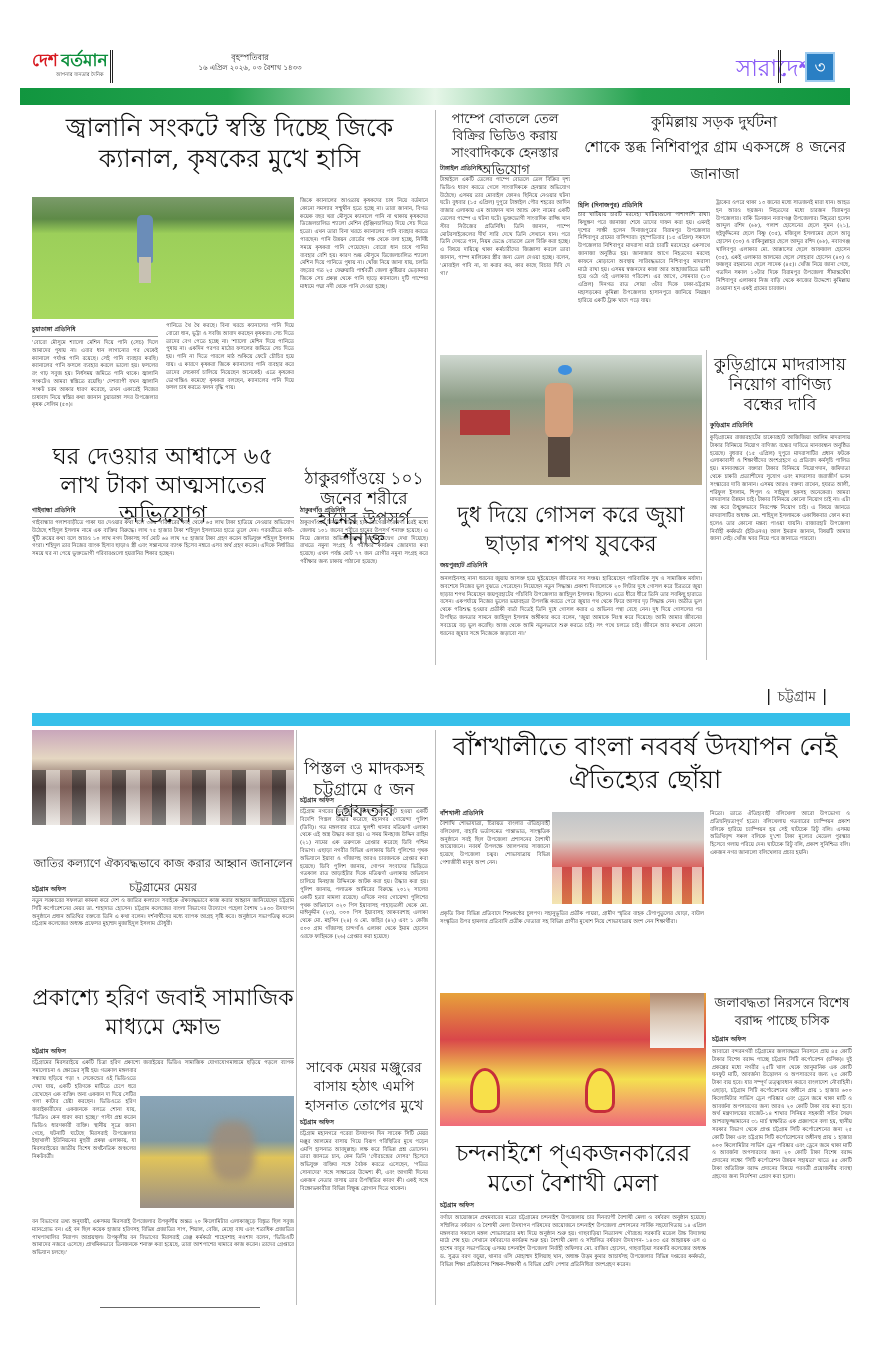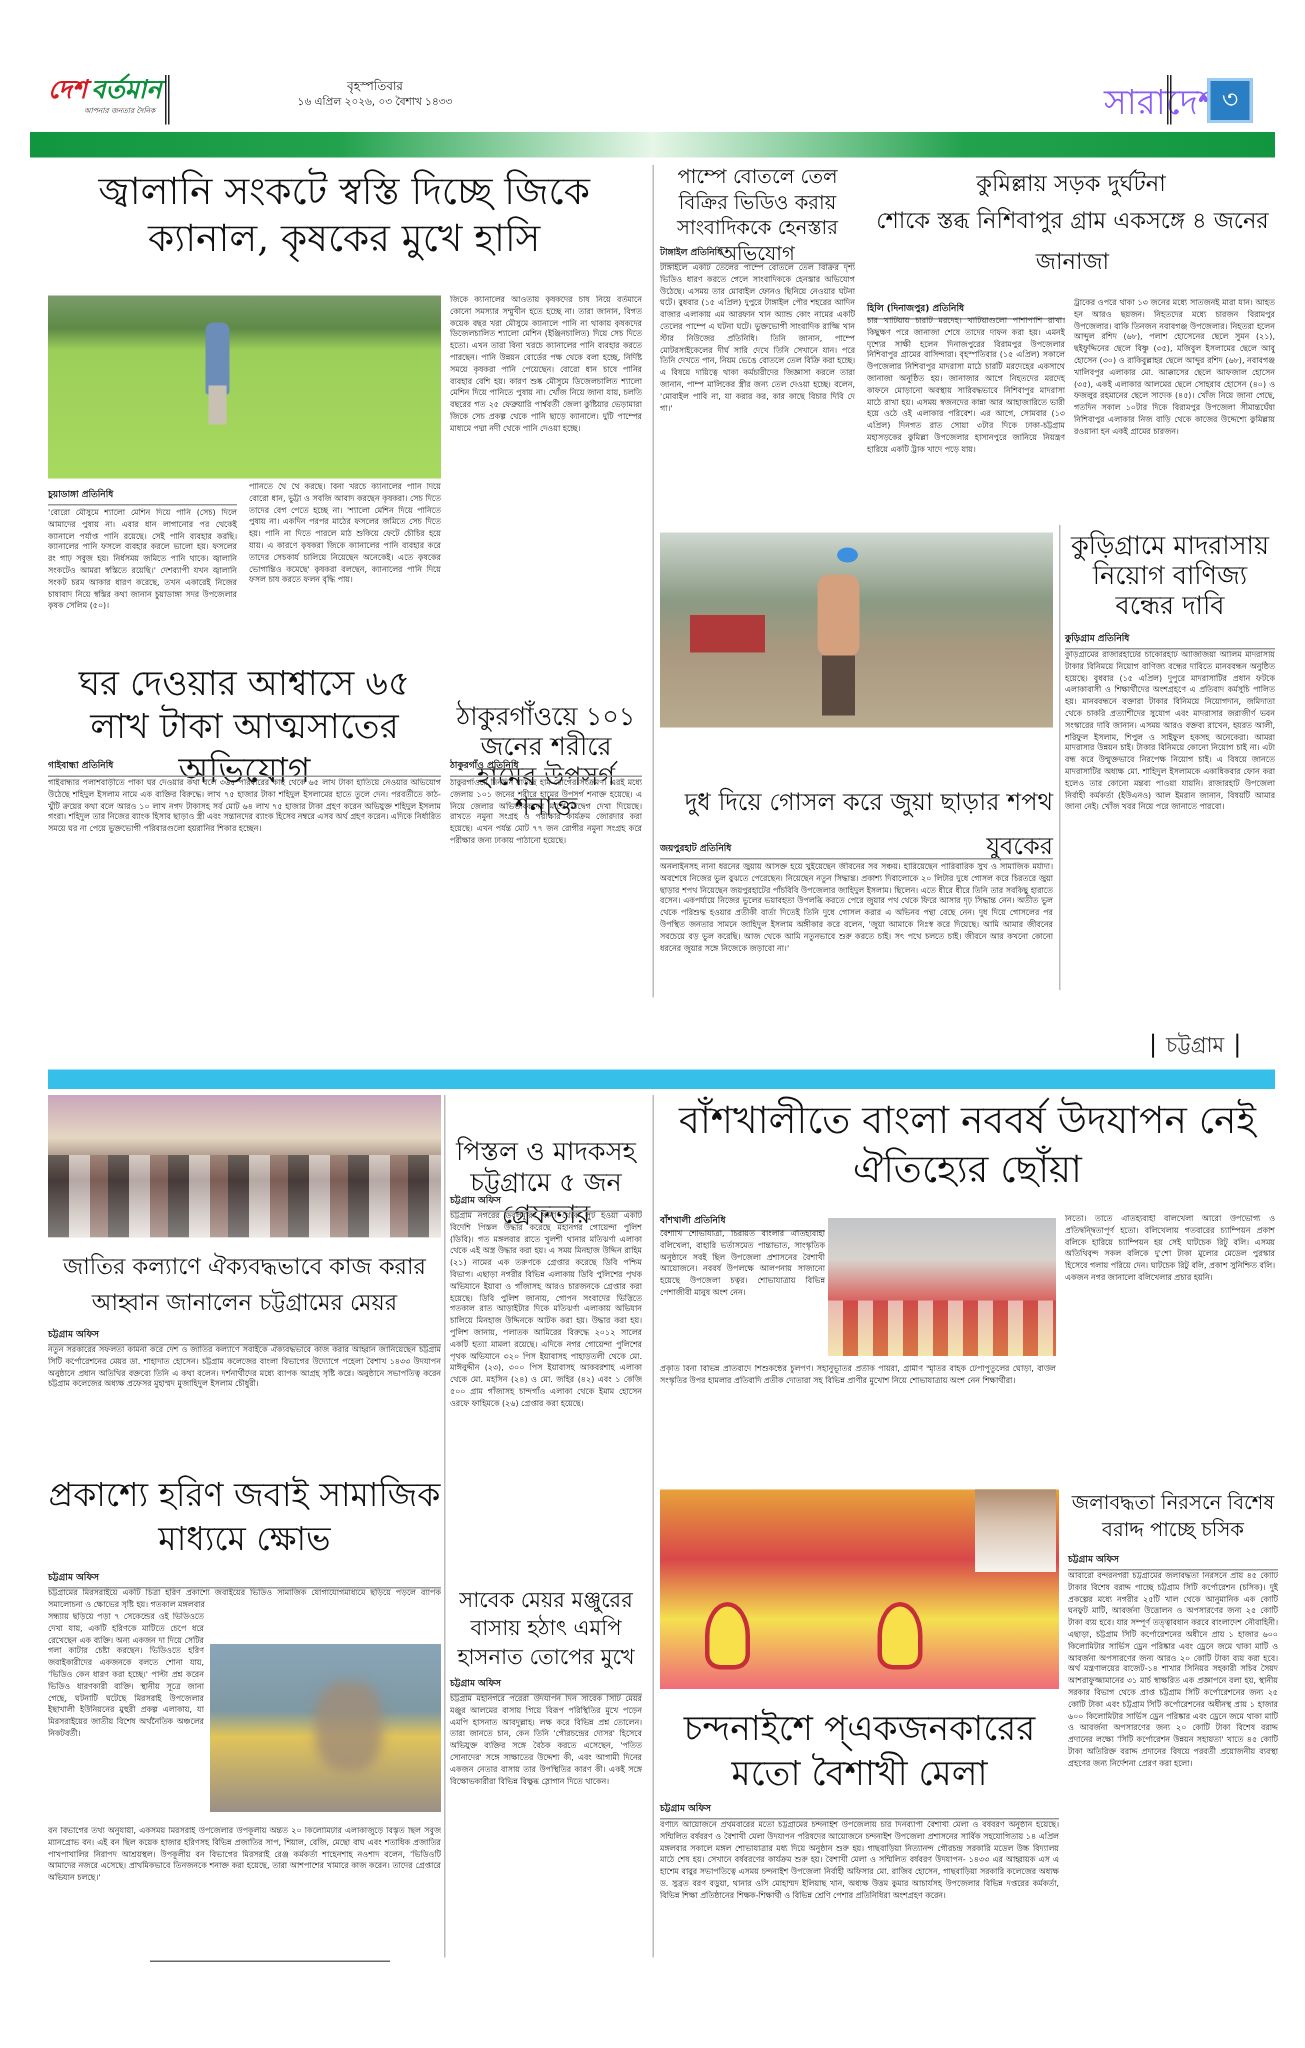--- a/index.html
+++ b/index.html
@@ -1,19 +1,19 @@
 <!DOCTYPE html>
 <html><head>
 <meta charset="utf-8">
 <style>
   * { box-sizing: border-box; margin: 0; padding: 0; }
   html, body { width: 870px; height: 1365px; background: #ffffff; overflow: hidden; }
   body { position: relative; font-family: "DejaVu Sans", sans-serif; color: #1a1a1a; }
   .abs { position: absolute; }
-  .logo { left: 32px; top: 50px; width: 78px; height: 34px; font-style: italic; }
+  .logo { left: 32px; top: 50px; width: 78px; height: 34px; }
   .logo-main { font-size: 17px; font-weight: bold; line-height: 20px; white-space: nowrap; }
   .logo-red { color: #d71920; }
   .logo-green { color: #0d8f3c; }
   .logo-sub { font-size: 5px; color: #333; margin-left: 24px; line-height: 8px; }
   .vbar { width: 3px; border-left: 1px solid #222; border-right: 1px solid #222; }
   .date-block { left: 185px; top: 52px; width: 130px; text-align: center; font-size: 7px; line-height: 11px; }
   .date-day { font-size: 8px; }
   .section-title { left: 736px; top: 50px; font-size: 23px; color: #8b5cf6; }
   .page-num { left: 805px; top: 52px; width: 30px; height: 30px; background: #2a7fc4; border: 2px solid #9ecbef; color: #fff; font-size: 17px; text-align: center; line-height: 26px; }
   .green-bar { left: 20px; top: 88px; width: 830px; height: 17px; background: linear-gradient(90deg, #11963f 0%, #23a24e 25%, #e6f6e8 50%, #23a24e 75%, #11963f 100%); }
@@ -76,21 +76,21 @@
 <div class="abs byline" style="left:578px; top:200px; width:132px;">হিলি (দিনাজপুর) প্রতিনিধি</div>
 <div class="abs body" style="left:578px; top:211px; width:132px; height:133px;">চার খাটিয়ায় চারটি মরদেহ। খাটিয়াগুলো পাশাপাশি রাখা। কিছুক্ষণ পরে জানাজা শেষে তাদের দাফন করা হয়। এমনই দৃশ্যের সাক্ষী হলেন দিনাজপুরের বিরামপুর উপজেলার নিশিবাপুর গ্রামের বাসিন্দারা। বৃহস্পতিবার (১৫ এপ্রিল) সকালে উপজেলার নিশিবাপুর মাদরাসা মাঠে চারটি মরদেহের একসাথে জানাজা অনুষ্ঠিত হয়। জানাজার আগে নিহতদের মরদেহ কাফনে মোড়ানো অবস্থায় সারিবদ্ধভাবে নিশিবাপুর মাদরাসা মাঠে রাখা হয়। এসময় স্বজনদের কান্না আর আহাজারিতে ভারী হয়ে ওঠে ওই এলাকার পরিবেশ। এর আগে, সোমবার (১৩ এপ্রিল) দিনগত রাত সোয়া ৩টার দিকে ঢাকা-চট্টগ্রাম মহাসড়কের কুমিল্লা উপজেলার হাসানপুরে জানিয়ে নিয়ন্ত্রণ হারিয়ে একটি ট্রাক খাদে পড়ে যায়।</div>
 <div class="abs body" style="left:716px; top:199px; width:134px; height:145px;">ট্রাকের ওপরে থাকা ১৩ জনের মধ্যে সাতজনই মারা যান। আহত হন আরও ছয়জন। নিহতদের মধ্যে চারজন বিরামপুর উপজেলার। বাকি তিনজন নবাবগঞ্জ উপজেলার। নিহতরা হলেন আব্দুল রশিদ (৬৮), পলাশ হোসেনের ছেলে সুমন (২১), ছইফুদ্দিনের ছেলে বিষ্ণু (৩৫), মজিবুল ইসলামের ছেলে আবু হোসেন (৩০) ও রাকিবুল্লাহর ছেলে আব্দুর রশিদ (৬৮), নবাবগঞ্জ খালিবপুর এলাকার মো. আক্কাসের ছেলে আফজাল হোসেন (৩৫), একই এলাকার আলমের ছেলে সোহরাব হোসেন (৪০) ও ফজলুর রহমানের ছেলে সাদেক (৪৫)। খোঁজ নিয়ে জানা গেছে, গতদিন সকাল ১০টার দিকে বিরামপুর উপজেলা সীমান্তঘেঁষা নিশিবাপুর এলাকার নিজ বাড়ি থেকে কাজের উদ্দেশ্যে কুমিল্লায় রওয়ানা হন একই গ্রামের চারজন।</div>
 
 <div class="abs photo ph-milk" style="left:440px; top:355px; width:262px; height:130px;">
   <div style="position:absolute; left:118px; top:10px; width:14px; height:10px; background:#3d8fe0; border-radius:50%;"></div>
   <div style="position:absolute; left:105px; top:28px; width:28px; height:55px; background:#d4a07d; border-radius:8px;"></div>
   <div style="position:absolute; left:108px; top:82px; width:22px; height:40px; background:#5a4a40;"></div>
   <div style="position:absolute; left:20px; top:55px; width:50px; height:25px; background:#b03a3a;"></div>
 </div>
-<div class="abs hl hl-lg" style="left:440px; top:520px; width:262px; font-size:16px; line-height:29px;text-align:right;">দুধ দিয়ে গোসল করে জুয়া ছাড়ার শপথ যুবকের</div>
+<div class="abs hl hl-lg" style="left:440px; top:500px; width:262px; font-size:22px; line-height:29px;">দুধ দিয়ে গোসল করে জুয়া ছাড়ার শপথ যুবকের</div>
 <div class="abs byline" style="left:440px; top:560px; width:262px;">জয়পুরহাট প্রতিনিধি</div>
 <div class="abs body" style="left:440px; top:575px; width:262px; height:80px;">অনলাইনসহ নানা ধরনের জুয়ায় আসক্ত হয়ে খুইয়েছেন জীবনের সব সঞ্চয়। হারিয়েছেন পারিবারিক সুখ ও সামাজিক মর্যাদা। অবশেষে নিজের ভুল বুঝতে পেরেছেন। নিয়েছেন নতুন সিদ্ধান্ত। প্রকাশ্য দিবালোকে ২০ লিটার দুধে গোসল করে চিরতরে জুয়া ছাড়ার শপথ নিয়েছেন জয়পুরহাটের পাঁচবিবি উপজেলার জাহিদুল ইসলাম। ছিলেন। এতে ধীরে ধীরে তিনি তার সবকিছু হারাতে বসেন। একপর্যায়ে নিজের ভুলের ভয়াবহতা উপলব্ধি করতে পেরে জুয়ার পথ থেকে ফিরে আসার দৃঢ় সিদ্ধান্ত নেন। অতীত ভুল থেকে পরিশুদ্ধ হওয়ার প্রতীকী বার্তা দিতেই তিনি দুধে গোসল করার এ অভিনব পন্থা বেছে নেন। দুধ দিয়ে গোসলের পর উপস্থিত জনতার সামনে জাহিদুল ইসলাম অঙ্গীকার করে বলেন, 'জুয়া আমাকে নিঃস্ব করে দিয়েছে। আমি আমার জীবনের সবচেয়ে বড় ভুল করেছি। আজ থেকে আমি নতুনভাবে শুরু করতে চাই। সৎ পথে চলতে চাই। জীবনে আর কখনো কোনো ধরনের জুয়ার সঙ্গে নিজেকে জড়াবো না।'</div>
 
 <div class="abs hl hl-md" style="left:710px; top:354px; width:140px; line-height:20px;">কুড়িগ্রামে মাদরাসায় নিয়োগ বাণিজ্য বন্ধের দাবি</div>
 <div class="abs byline" style="left:710px; top:420px; width:140px;">কুড়িগ্রাম প্রতিনিধি</div>
 <div class="abs body" style="left:710px; top:434px; width:140px; height:222px;">কুড়িগ্রামের রাজারহাটের চাকোরহাট আজিজিয়া আলিম মাদরাসায় টাকার বিনিময়ে নিয়োগ বাণিজ্য বন্ধের দাবিতে মানববন্ধন অনুষ্ঠিত হয়েছে। বুধবার (১৫ এপ্রিল) দুপুরে মাদরাসাটির প্রধান ফটকে এলাকাবাসী ও শিক্ষার্থীদের অংশগ্রহণে এ প্রতিবাদ কর্মসূচি পালিত হয়। মানববন্ধনে বক্তারা টাকার বিনিময়ে নিয়োগদান, জমিদাতা থেকে চাকরি প্রত্যাশীদের সুযোগ এবং মাদরাসার জরাজীর্ণ ভবন সংস্কারের দাবি জানান। এসময় আরও বক্তব্য রাখেন, হযরত আলী, শরিফুল ইসলাম, শিপুল ও সাইফুল হকসহ অনেকেরা। আমরা মাদরাসার উন্নয়ন চাই। টাকার বিনিময়ে কোনো নিয়োগ চাই না। এটা বন্ধ করে উন্মুক্তভাবে নিরপেক্ষ নিয়োগ চাই। এ বিষয়ে জানতে মাদরাসাটির অধ্যক্ষ মো. শাহিদুল ইসলামকে একাধিকবার ফোন করা হলেও তার কোনো মন্তব্য পাওয়া যায়নি। রাজারহাট উপজেলা নির্বাহী কর্মকর্তা (ইউএনও) আল ইমরান জানান, বিষয়টি আমার জানা নেই। খোঁজ খবর নিয়ে পরে জানাতে পারবো।</div>
 
 <div class="abs hl hl-lg" style="left:32px; top:442px; width:262px; font-size:23px; line-height:29px;">ঘর দেওয়ার আশ্বাসে ৬৫ লাখ টাকা আত্মসাতের অভিযোগ</div>
 <div class="abs byline" style="left:32px; top:505px; width:262px;">গাইবান্ধা প্রতিনিধি</div>
 <div class="abs body" style="left:32px; top:519px; width:262px; height:140px;">গাইবান্ধার পলাশবাড়ীতে পাকা ঘর দেওয়ার কথা বলে ৩৬৫ পরিবারের কাছ থেকে ৬৫ লাখ টাকা হাতিয়ে নেওয়ার অভিযোগ উঠেছে শহিদুল ইসলাম নামে এক ব্যক্তির বিরুদ্ধে। লাখ ৭৫ হাজার টাকা শহিদুল ইসলামের হাতে তুলে দেন। পরবর্তীতে কাঠ-খুঁটি ক্রয়ের কথা বলে আরও ১০ লাখ নগদ টাকাসহ সর্ব মোট ৬৪ লাখ ৭৫ হাজার টাকা গ্রহণ করেন অভিযুক্ত শহিদুল ইসলাম গংরা। শহিদুল তার নিজের ব্যাংক হিসাব ছাড়াও স্ত্রী এবং সন্তানদের ব্যাংক হিসেব নম্বরে এসব অর্থ গ্রহণ করেন। এদিকে নির্ধারিত সময়ে ঘর না পেয়ে ভুক্তভোগী পরিবারগুলো হয়রানির শিকার হচ্ছেন।</div>
@@ -100,21 +100,21 @@
 <div class="abs body" style="left:300px; top:519px; width:128px; height:140px;">ঠাকুরগাঁওয়ে দিনদিন বাড়ছে হাম রোগের সংক্রমণ। এরই মধ্যে জেলায় ১০১ জনের শরীরে হামের উপসর্গ শনাক্ত হয়েছে। এ নিয়ে জেলার অভিভাবকদের মাঝে উদ্বেগ দেখা দিয়েছে। রাখতে নমুনা সংগ্রহ ও পরীক্ষার কার্যক্রম জোরদার করা হয়েছে। এখন পর্যন্ত মোট ৭৭ জন রোগীর নমুনা সংগ্রহ করে পরীক্ষার জন্য ঢাকায় পাঠানো হয়েছে।</div>
 
 <div class="abs region-tag">
   <span class="pipe">|</span><span>চট্টগ্রাম</span><span class="pipe">|</span>
 </div>
 <div class="abs cyan-bar"></div>
 
 <div class="abs photo ph-group" style="left:32px; top:730px; width:262px; height:95px;">
   <div style="position:absolute; left:0; top:40px; width:262px; height:55px; background:repeating-linear-gradient(90deg,#2b2b2b 0 14px,#f2f0ec 14px 28px,#8b6b62 28px 40px);opacity:0.55;"></div>
 </div>
-<div class="abs hl hl-md" style="left:32px; top:832px; width:262px; font-size:15px; line-height:24px;">জাতির কল্যাণে ঐক্যবদ্ধভাবে কাজ করার আহ্বান জানালেন চট্টগ্রামের মেয়র</div>
+<div class="abs hl hl-md" style="left:32px; top:852px; width:262px; font-size:11px; line-height:24px;">জাতির কল্যাণে ঐক্যবদ্ধভাবে কাজ করার আহ্বান জানালেন চট্টগ্রামের মেয়র</div>
 <div class="abs byline" style="left:32px; top:884px; width:262px;">চট্টগ্রাম অফিস</div>
 <div class="abs body" style="left:32px; top:897px; width:262px; height:78px;">নতুন সরকারের সফলতা কামনা করে দেশ ও জাতির কল্যাণে সবাইকে ঐক্যবদ্ধভাবে কাজ করার আহ্বান জানিয়েছেন চট্টগ্রাম সিটি কর্পোরেশনের মেয়র ডা. শাহাদাত হোসেন। চট্টগ্রাম কলেজের বাংলা বিভাগের উদ্যোগে পহেলা বৈশাখ ১৪৩৩ উদযাপন অনুষ্ঠানে প্রধান অতিথির বক্তব্যে তিনি এ কথা বলেন। দর্শনার্থীদের মধ্যে ব্যাপক আগ্রহ সৃষ্টি করে। অনুষ্ঠানে সভাপতিত্ব করেন চট্টগ্রাম কলেজের অধ্যক্ষ প্রফেসর মুহাম্মদ মুজাহিদুল ইসলাম চৌধুরী।</div>
 
 <div class="abs hl hl-lg" style="left:32px; top:983px; width:262px; font-size:22px; line-height:29px;">প্রকাশ্যে হরিণ জবাই সামাজিক মাধ্যমে ক্ষোভ</div>
 <div class="abs byline" style="left:32px; top:1046px; width:262px;">চট্টগ্রাম অফিস</div>
 <div class="abs body" style="left:32px; top:1059px; width:262px; height:16px;">চট্টগ্রামের মিরসরাইয়ে একটি চিত্রা হরিণ প্রকাশ্যে জবাইয়ের ভিডিও সামাজিক যোগাযোগমাধ্যমে ছড়িয়ে পড়লে ব্যাপক সমালোচনা ও ক্ষোভের সৃষ্টি হয়। গতকাল মঙ্গলবার</div>
 <div class="abs body" style="left:32px; top:1075px; width:104px; height:140px;">সন্ধ্যায় ছড়িয়ে পড়া ৭ সেকেন্ডের ওই ভিডিওতে দেখা যায়, একটি হরিণকে মাটিতে চেপে ধরে রেখেছেন এক ব্যক্তি। অন্য একজন দা দিয়ে সেটির গলা কাটার চেষ্টা করছেন। ভিডিওতে হরিণ জবাইকারীদের একজনকে বলতে শোনা যায়, 'ভিডিও কেন ধারণ করা হচ্ছে।' পাল্টা প্রশ্ন করেন ভিডিও ধারণকারী ব্যক্তি। স্থানীয় সূত্রে জানা গেছে, ঘটনাটি ঘটেছে মিরসরাই উপজেলার ইছাখালী ইউনিয়নের মুহুরী প্রকল্প এলাকায়, যা মিরসরাইয়ের জাতীয় বিশেষ অর্থনৈতিক অঞ্চলের নিকটবর্তী।</div>
 <div class="abs photo ph-deer" style="left:140px; top:1096px; width:154px; height:112px;">
   <div style="position:absolute; left:70px; top:25px; width:45px; height:60px; background:rgba(160,140,120,0.8); filter:blur(4px); border-radius:40%;"></div>
 </div>

